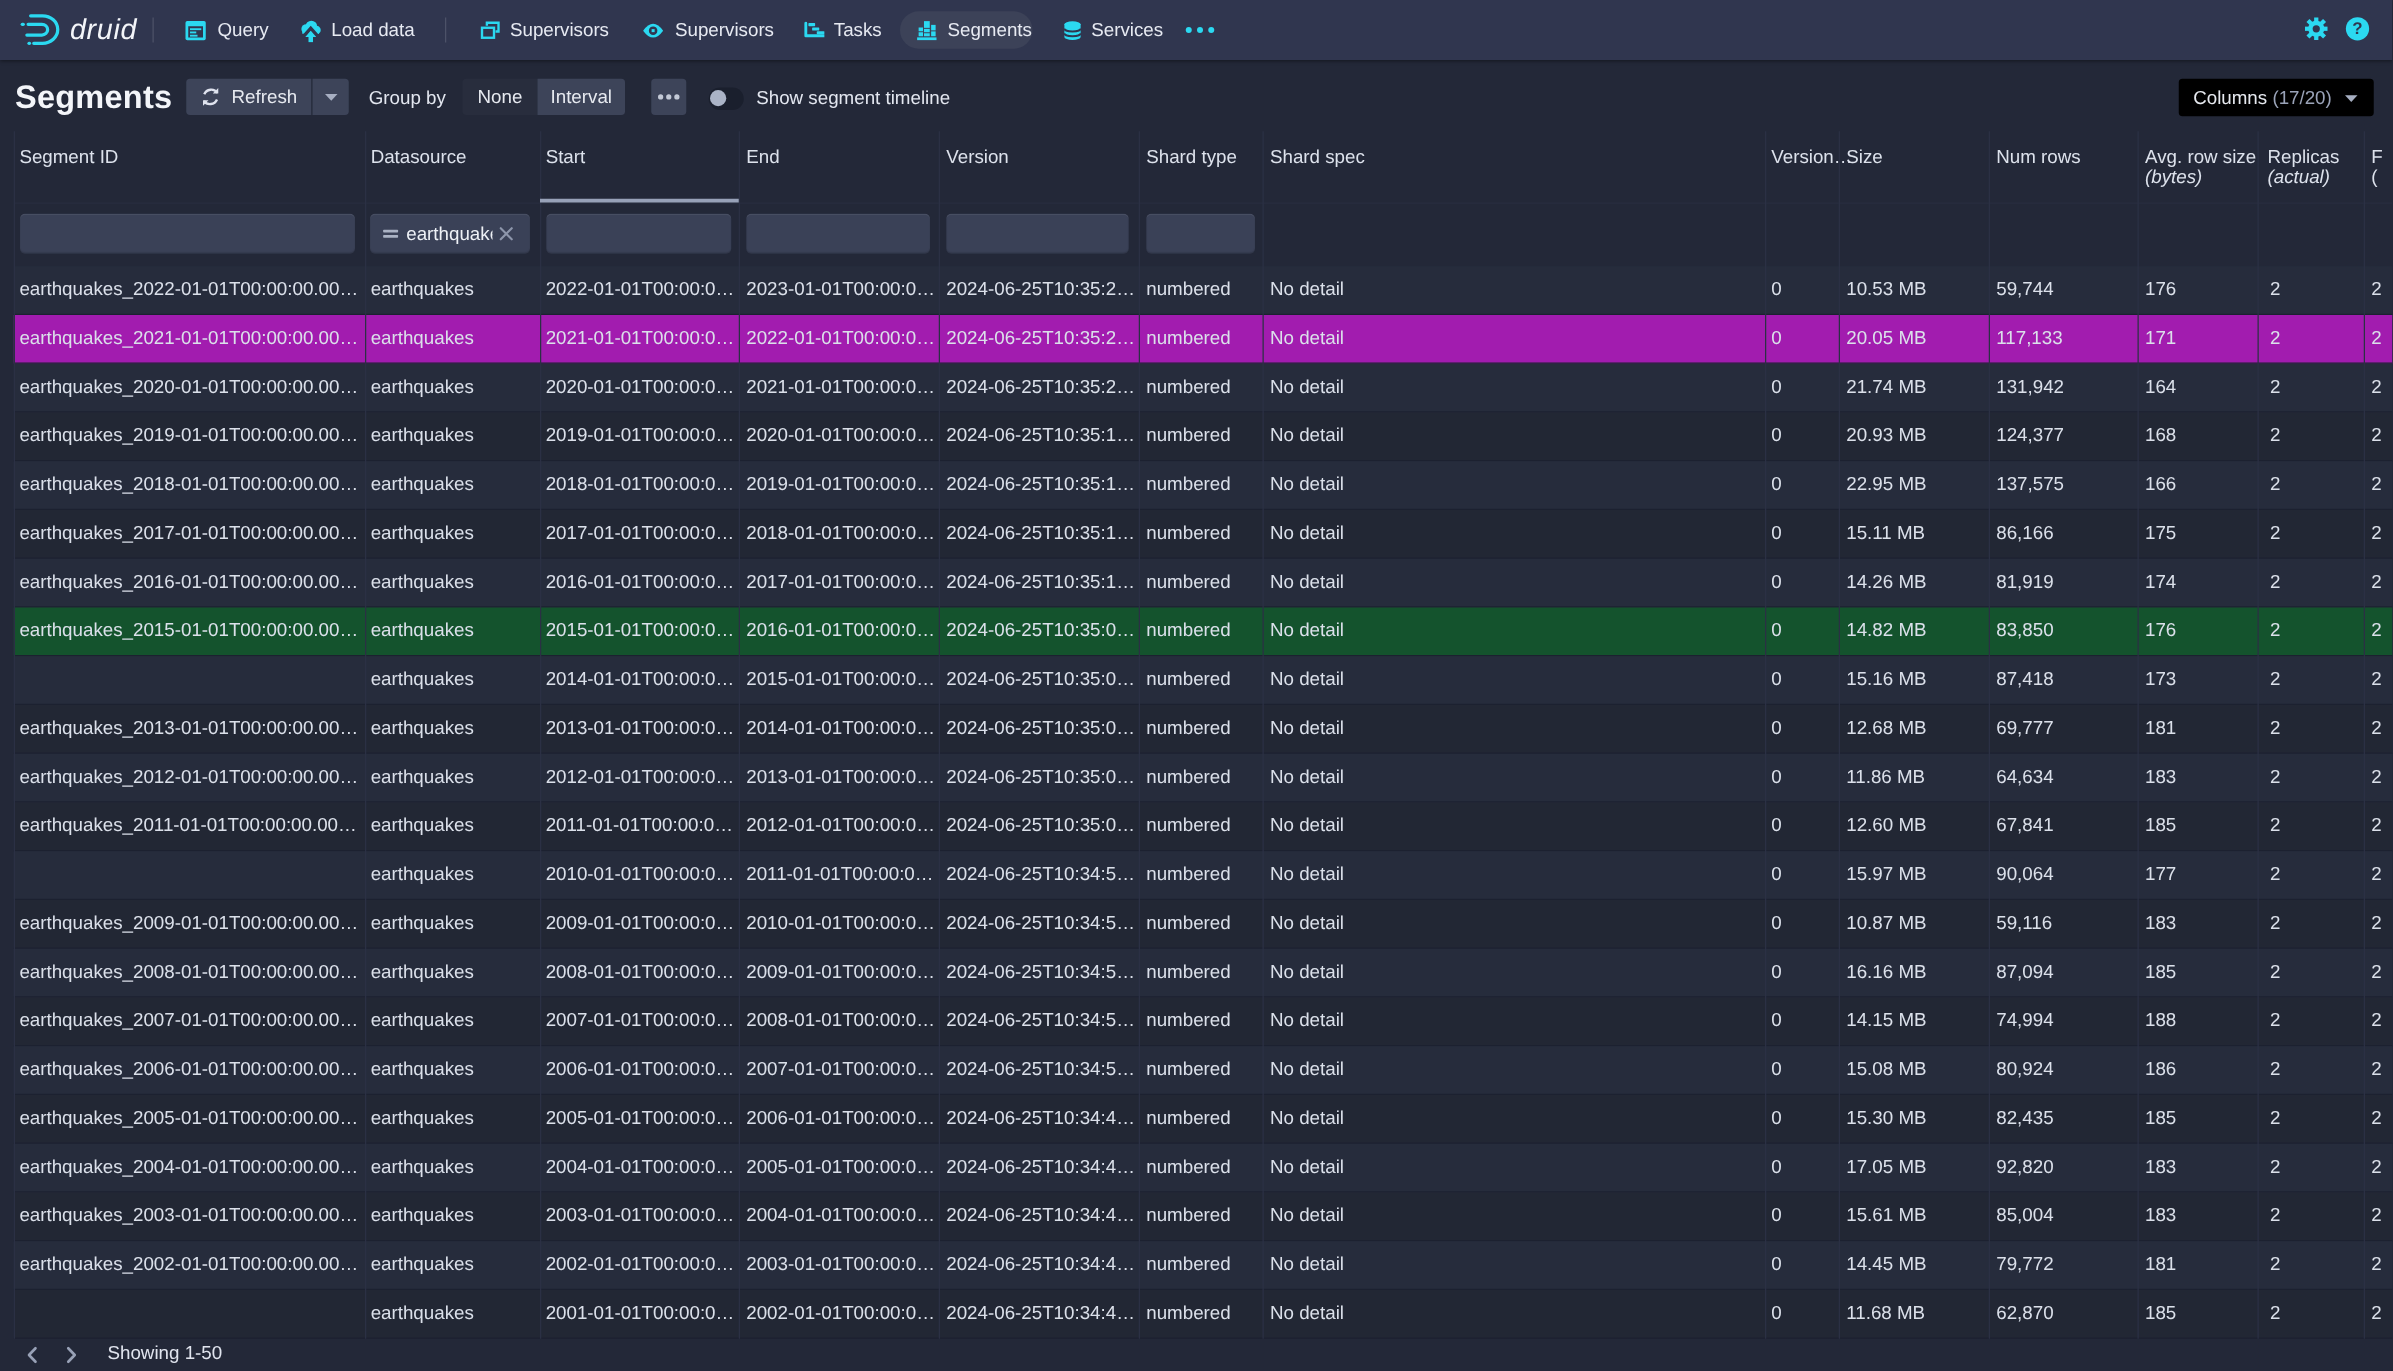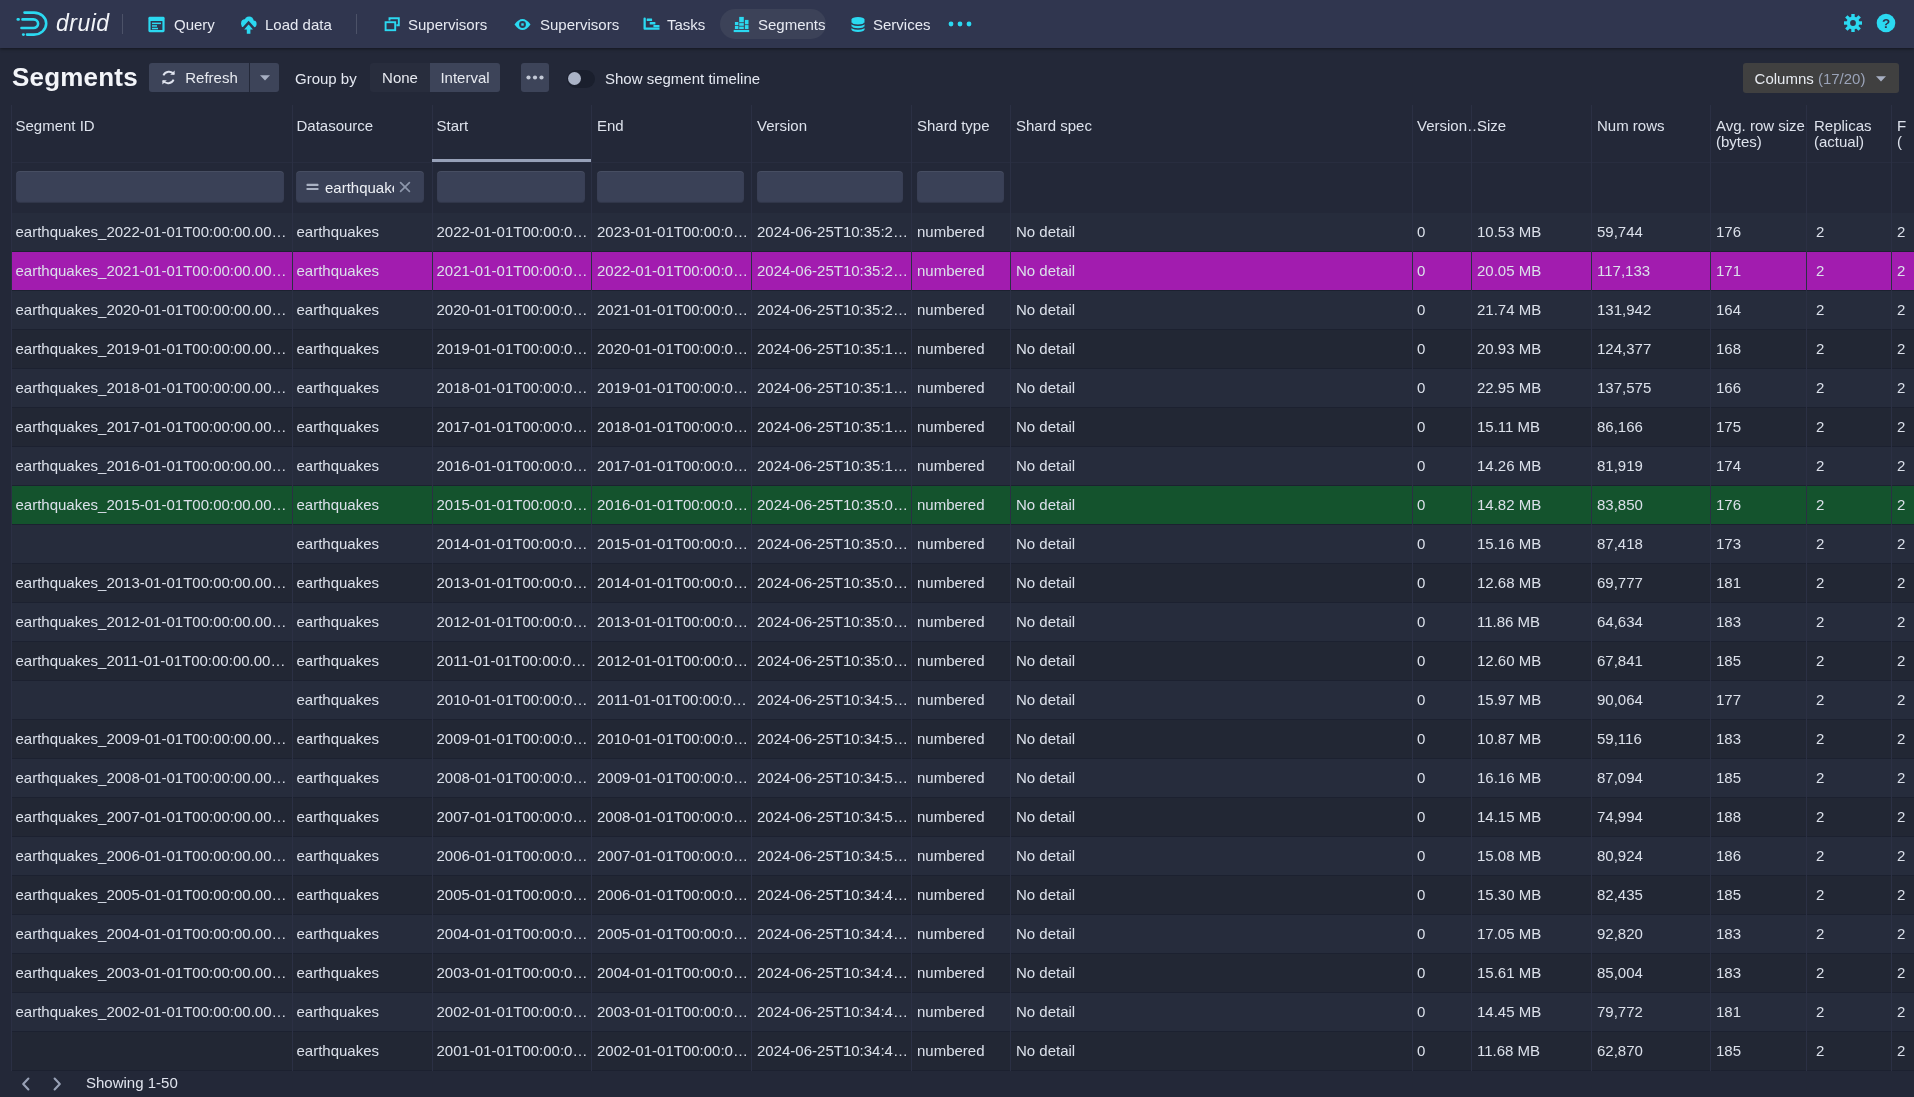--- a/index.html
+++ b/index.html
@@ -16,21 +16,21 @@
   border-radius:15px; }
 #toolbar { position:absolute; left:0; top:48px; width:1914px; height:57px; }
 .btn { position:absolute; top:15px; height:29px; background:#3d4459; border-radius:3px;
   color:#e7eaf0; font-size:15px; display:flex; align-items:center; justify-content:center; }
 h1 { position:absolute; left:12px; top:14px; font-size:26px; font-weight:bold; color:#f3f5f9;
   letter-spacing:0.2px; }
 .lbl { position:absolute; top:22px; font-size:15px; color:#e3e7f0; }
 #table { position:absolute; left:0; top:105px; width:1914px; height:966px; }
 .vline { position:absolute; top:0; width:1px; height:966px; background:#2b3044; z-index:3; }
 .hcell { position:absolute; top:13px; font-size:15px; color:#dde2ec; line-height:16px; z-index:2;}
-.hsub { }
+.hsub { font-style:italic; }
 .row { position:absolute; left:11px; width:1903px; height:39px; border-bottom:1px solid #1c2130;
   z-index:1; }
 .row span { position:absolute; top:0; line-height:38px; font-size:15px; color:#dbe0ea;
   white-space:nowrap; }
 .row span.nr { width:53px; }
 .finput { position:absolute; top:66px; height:32px; background:#3a4157; border-radius:4px;
   box-shadow:inset 0 1px 0 rgba(255,255,255,0.07), inset 0 -1px 1px rgba(0,0,0,0.18); z-index:2; }
 #footer { position:absolute; left:0; top:1071px; width:1914px; height:26px; }
 </style></head>
 <body>
@@ -178,21 +178,21 @@
   <div class="btn" style="left:521px;width:28px">
     <svg width="18" height="5" viewBox="0 0 18 5">
         <circle cx="2.5" cy="2.5" r="2.1" fill="#c3c9d6"></circle>
         <circle cx="9" cy="2.5" r="2.1" fill="#c3c9d6"></circle>
         <circle cx="15.5" cy="2.5" r="2.1" fill="#c3c9d6"></circle>
       </svg>
     </div>
   <div class="abs" style="left:567px;top:22px;width:28px;height:18px;border-radius:9px;background:#1a1f2d"></div>
   <div class="abs" style="left:568px;top:24px;width:13px;height:13px;border-radius:7px;background:#aab3c6"></div>
   <div class="lbl" style="left:605px">Show segment timeline</div>
-  <div class="btn" style="left:1743px;width:156px;height:30px;background:#404040">
+  <div class="btn" style="left:1743px;width:156px;height:30px;background:#000000">
     Columns&nbsp;<span style="color:#9aa3b8">(17/20)</span>
     <span style="margin-left:10px;display:flex">
         <svg width="12" height="7" viewBox="0 0 12 7" style="">
           <path d="M1 1.2 h10 l-5 5.3 z" fill="#a7afc2"></path>
         </svg>
       </span></div>
 </div>
 
 <div id="table">
 <div class="vline" style="left:11px"></div>

